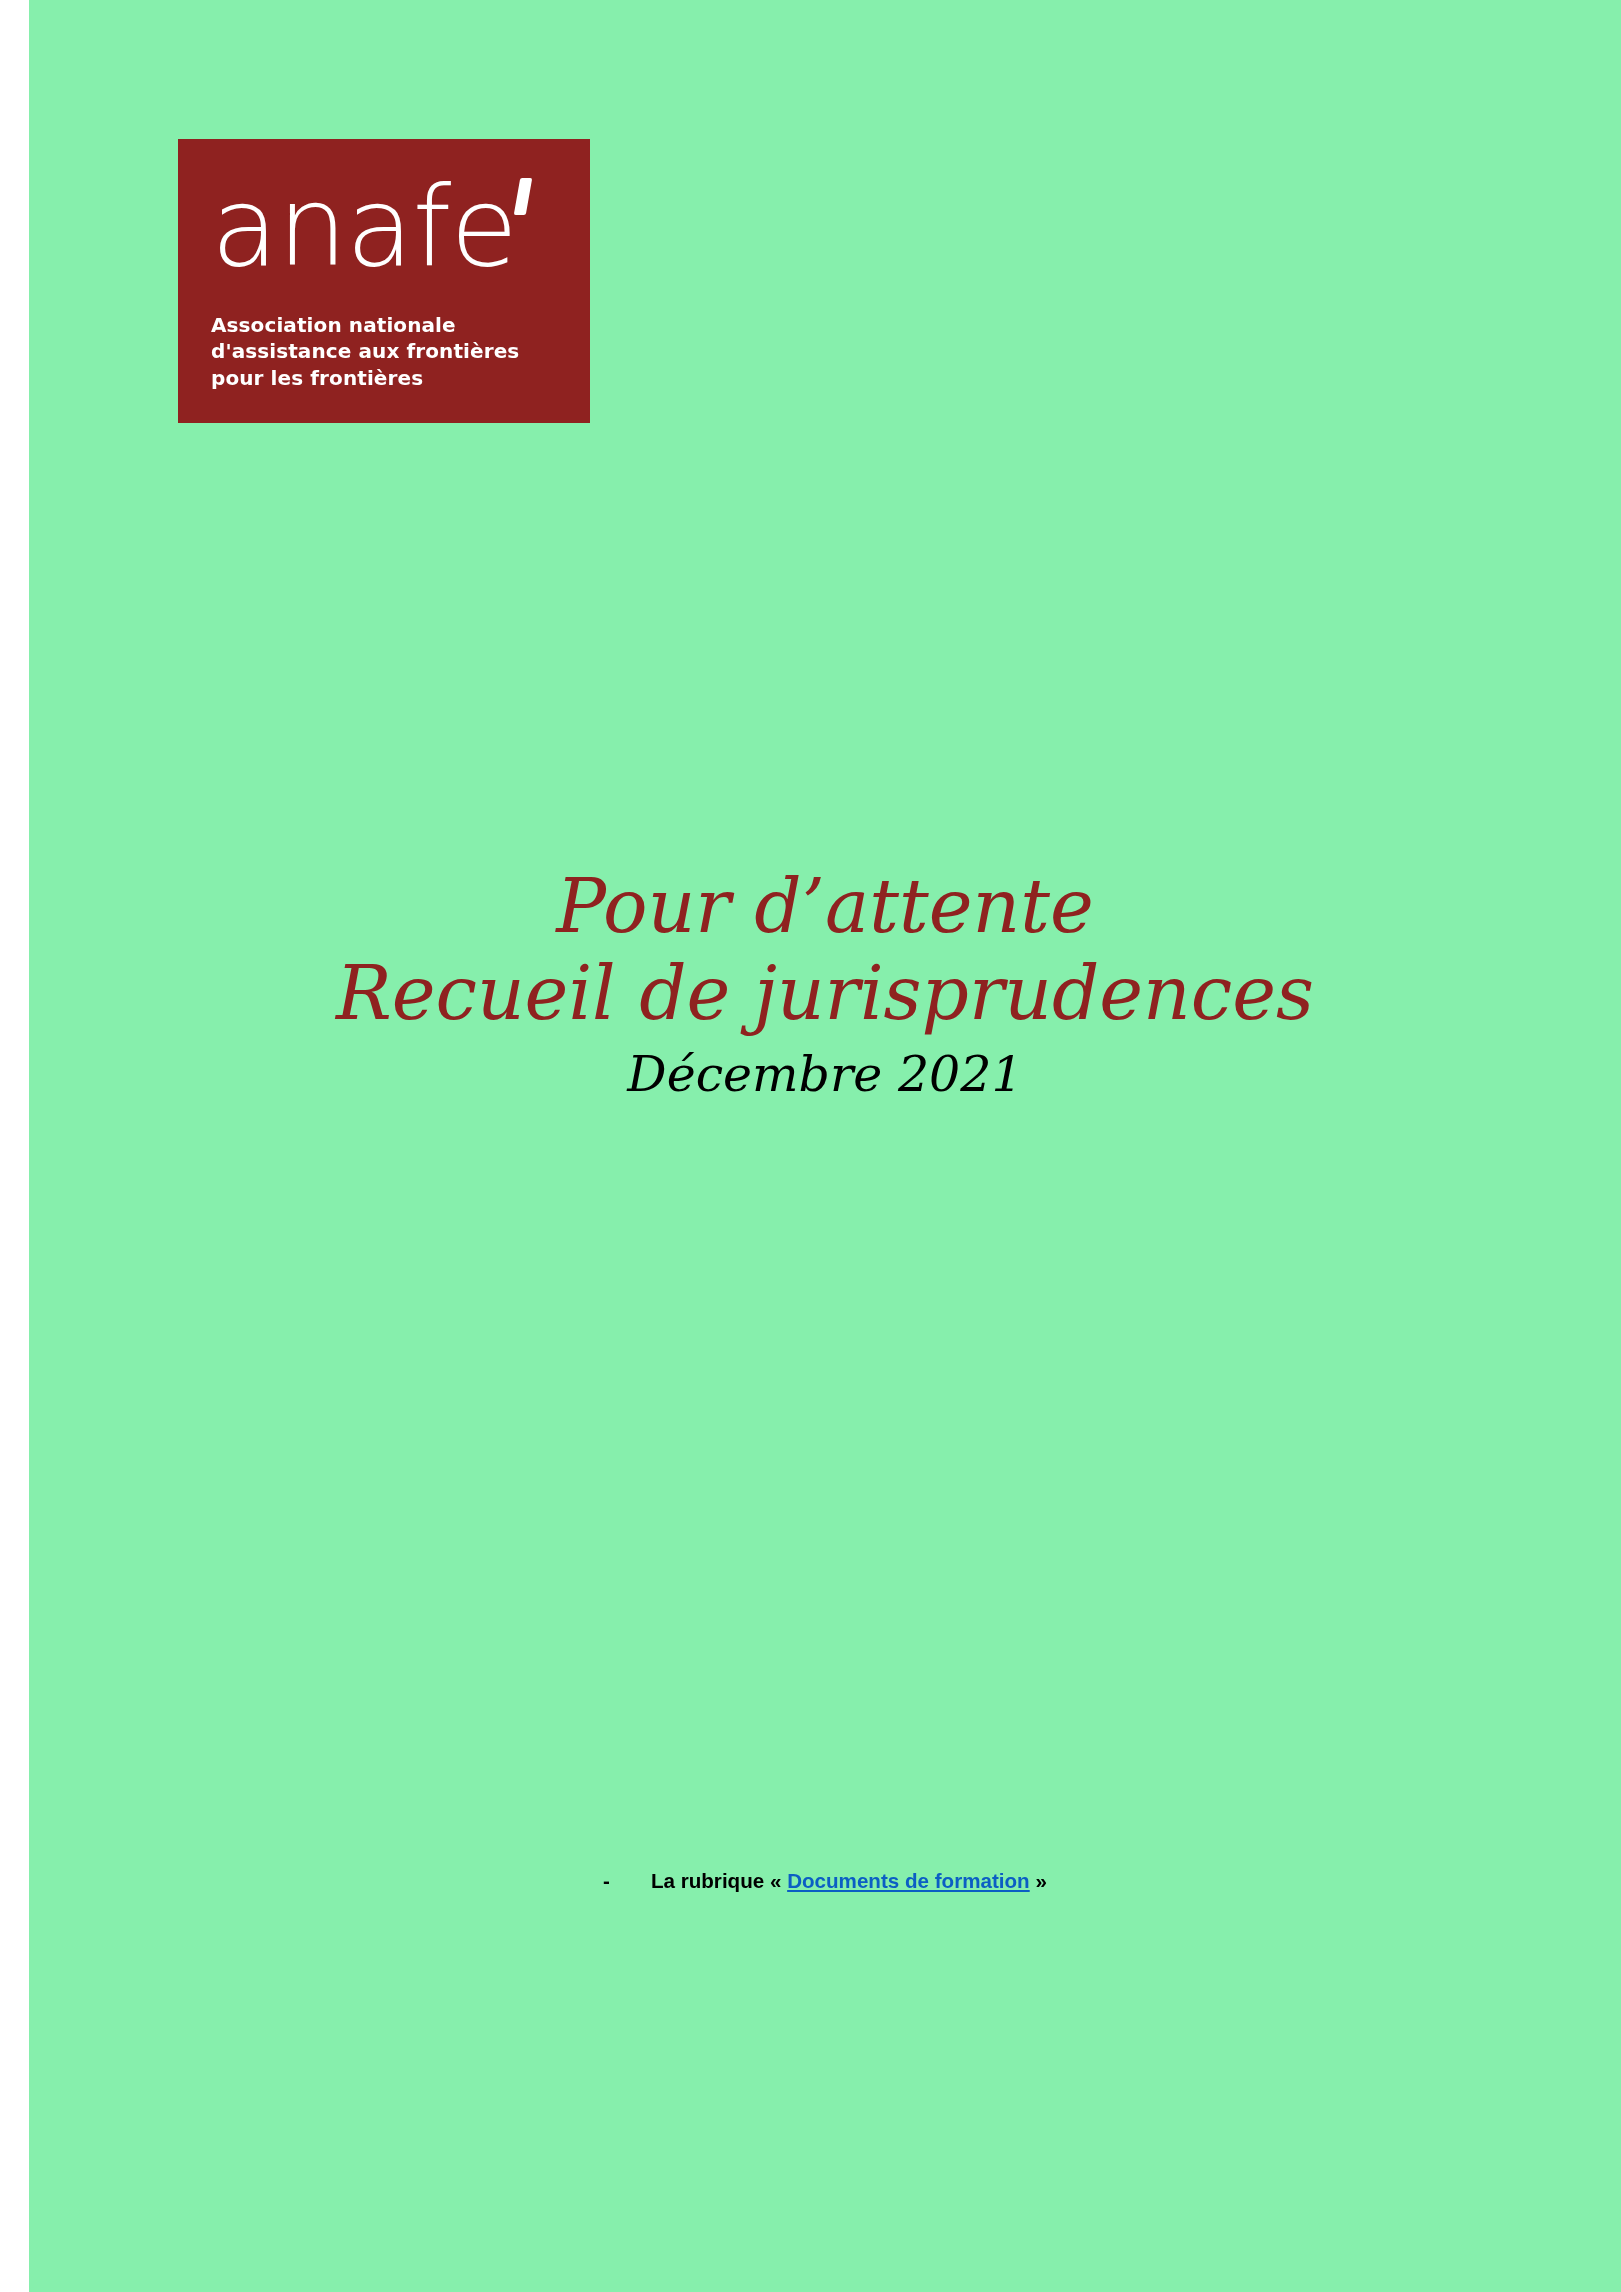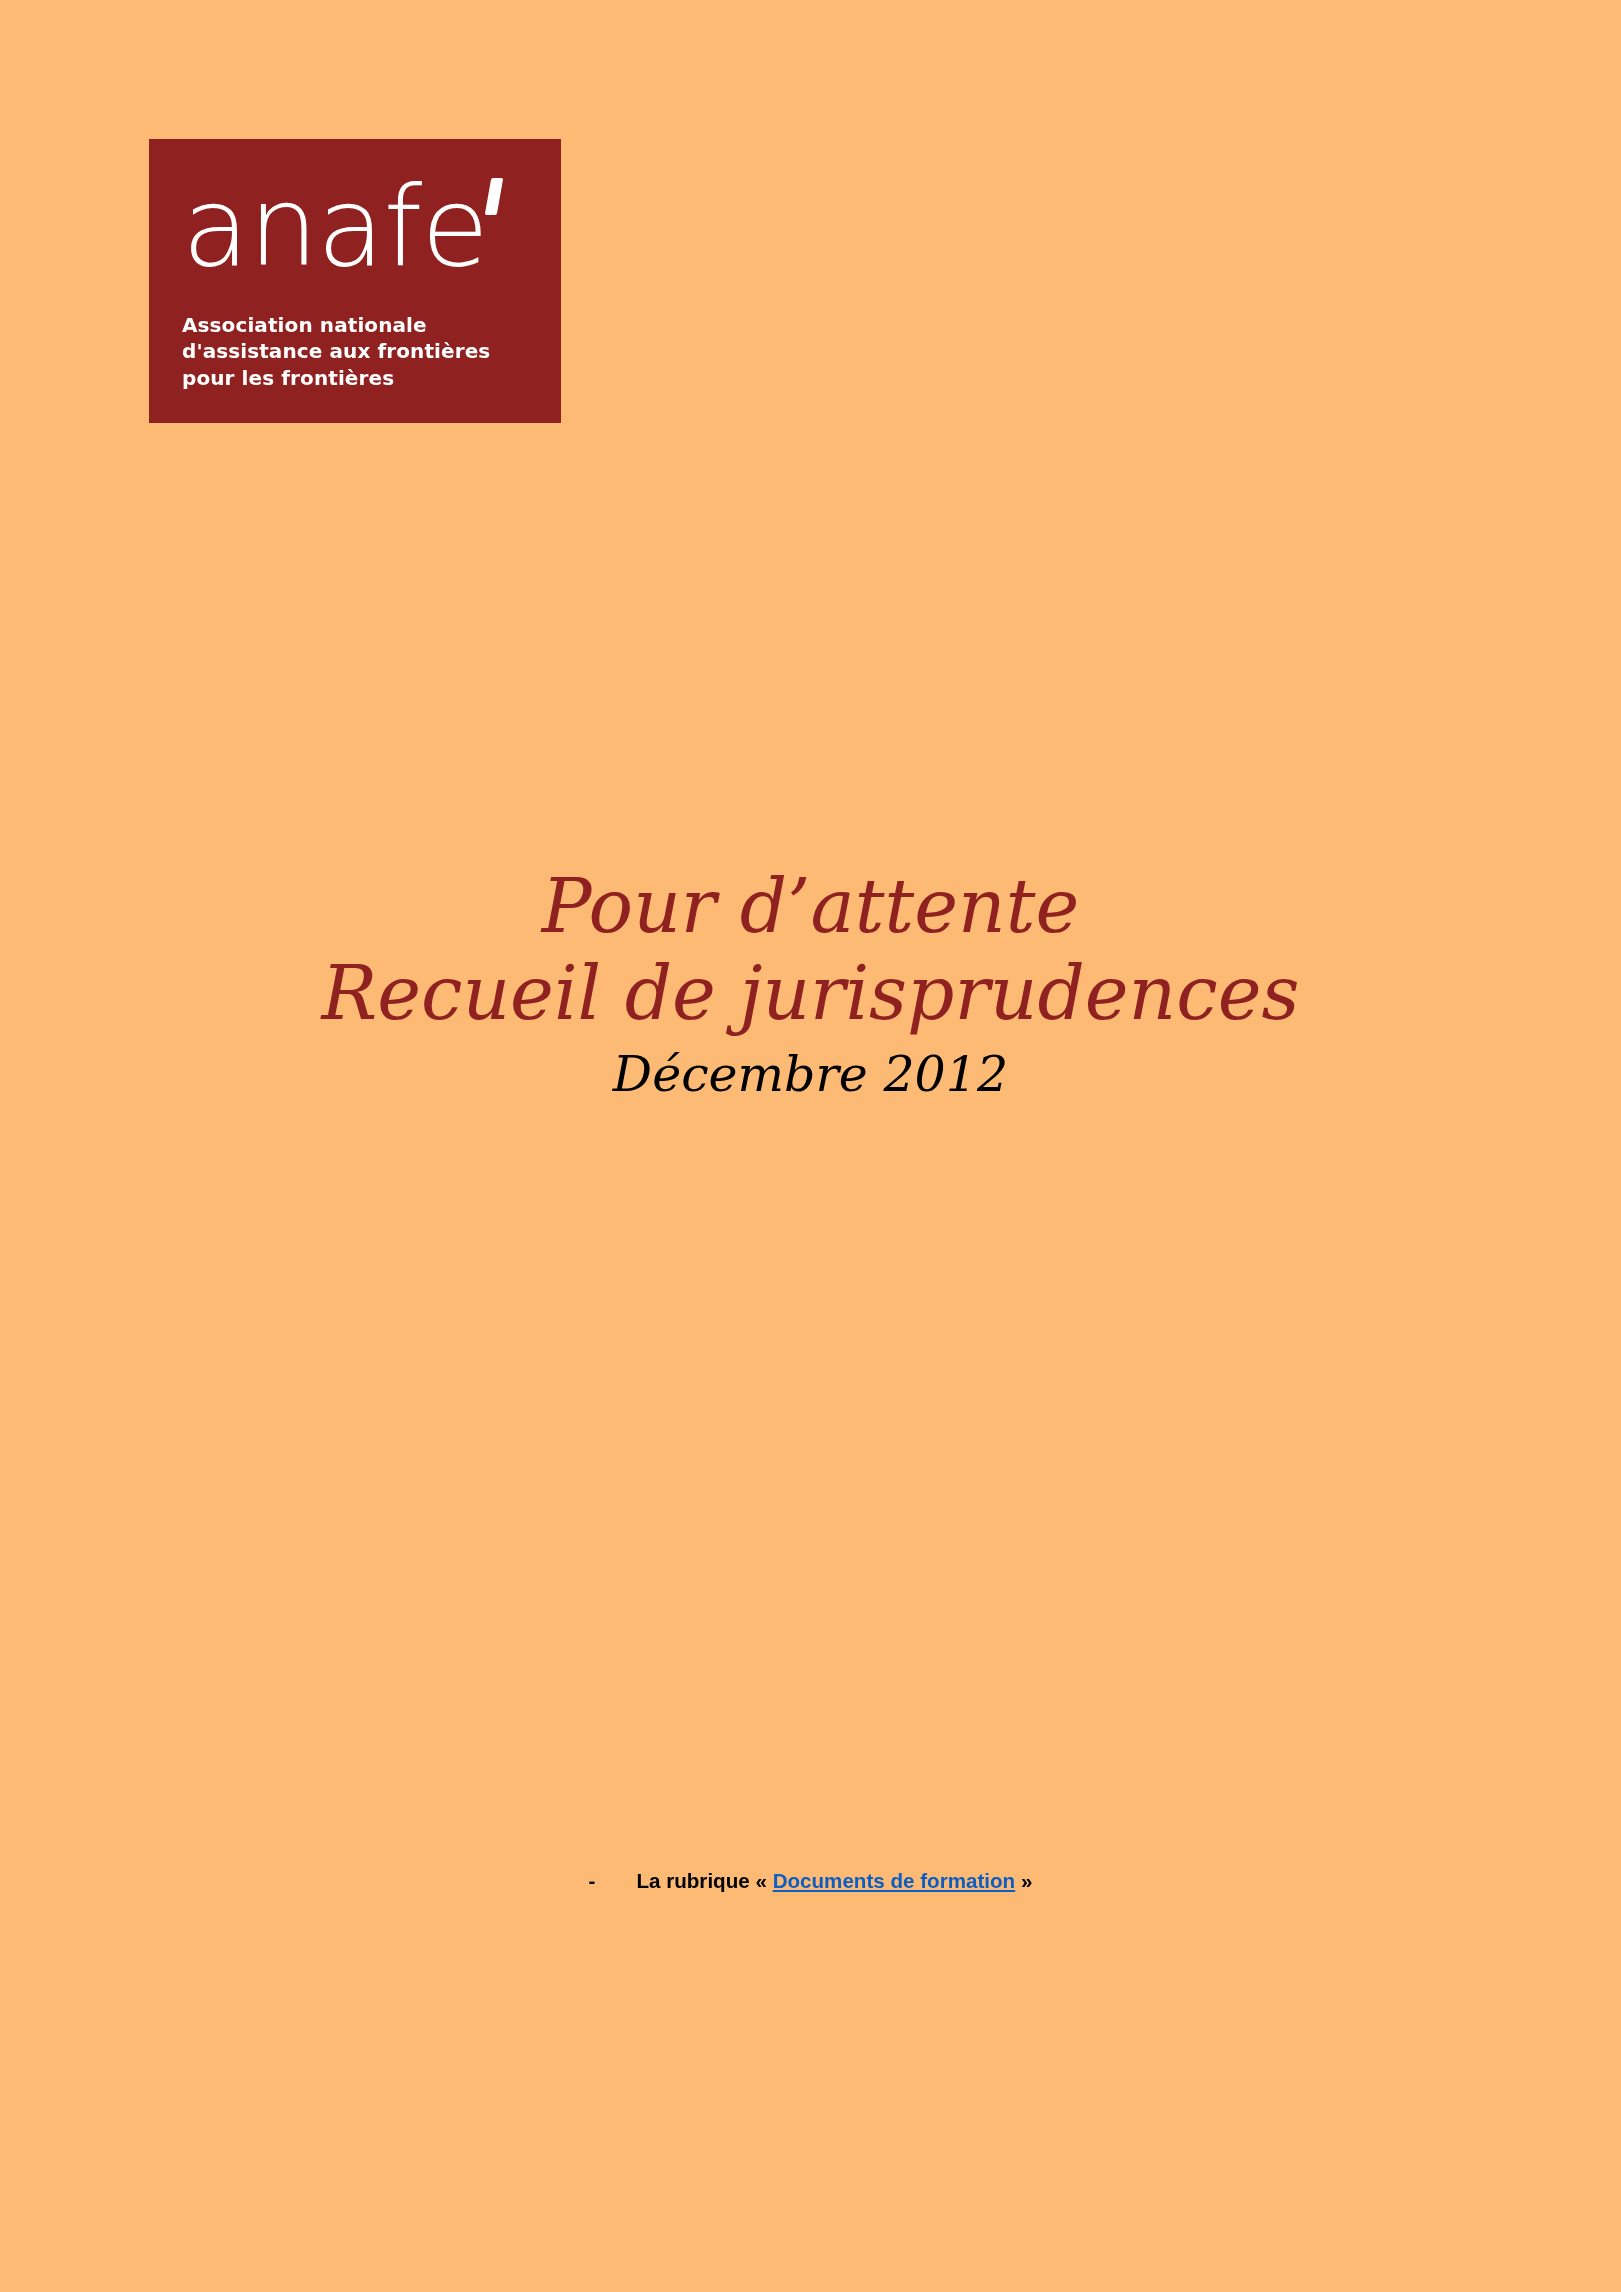--- a/index.html
+++ b/index.html
@@ -12,21 +12,22 @@
     height: 2293px;
     position: relative;
     font-family: "Liberation Sans", sans-serif;
     color: #000000;
     overflow: hidden;
   }
 
   .page {
     position: absolute;
     inset: 0;
-    background: #fdba74;
+    background: #86efac;
+    margin-left: 29px;
   }
 
   
   .logo-block {
     position: absolute;
     left: 149px;
     top: 139px;
     width: 412px;
     height: 284px;
     background: #8f2220;
@@ -144,21 +145,21 @@
       <div>d'assistance aux frontières</div>
       <div>pour les frontières</div>
     </div>
   </div>
 
   <div class="title-block">
     <h1 class="doc-title">
       <span>Pour d’attente</span>
       <span class="line2">Recueil de jurisprudences</span>
     </h1>
-    <p class="doc-date">Décembre 2012</p>
+    <p class="doc-date">Décembre 2021</p>
   </div>
 
   <div class="footer-block">
 
     <p class="footer-line">
       <span class="dash">-</span><span>La rubrique «</span>
       <a class="doclink" href="#">Documents de formation</a>
       <span>»</span>
     </p>
 

